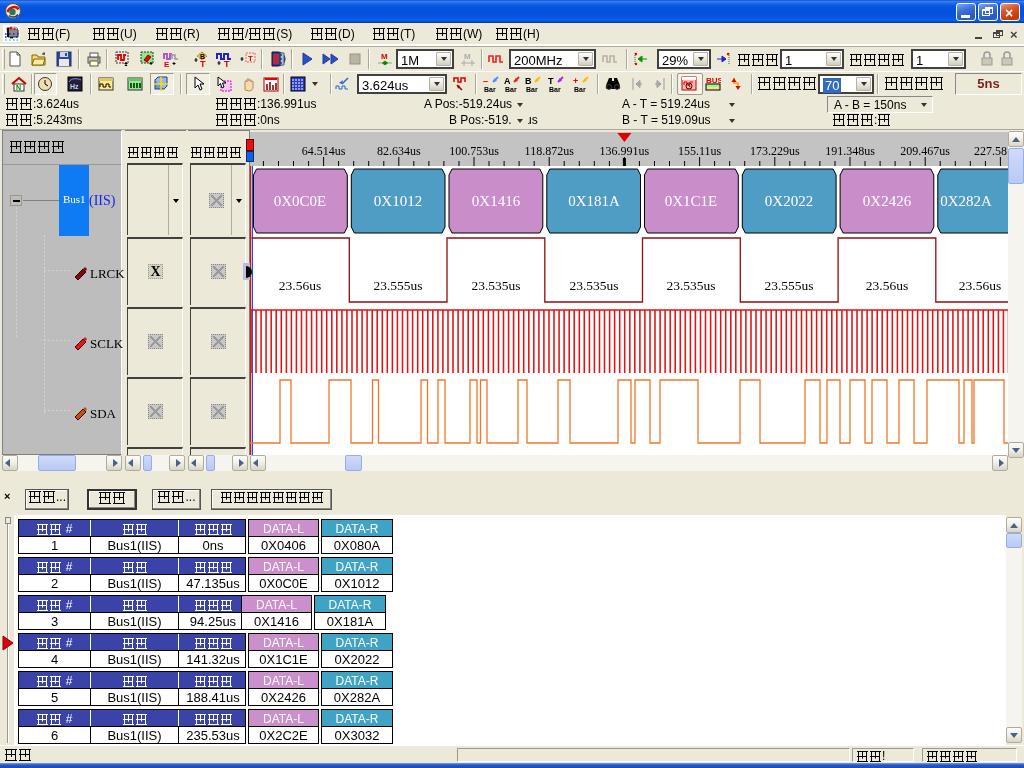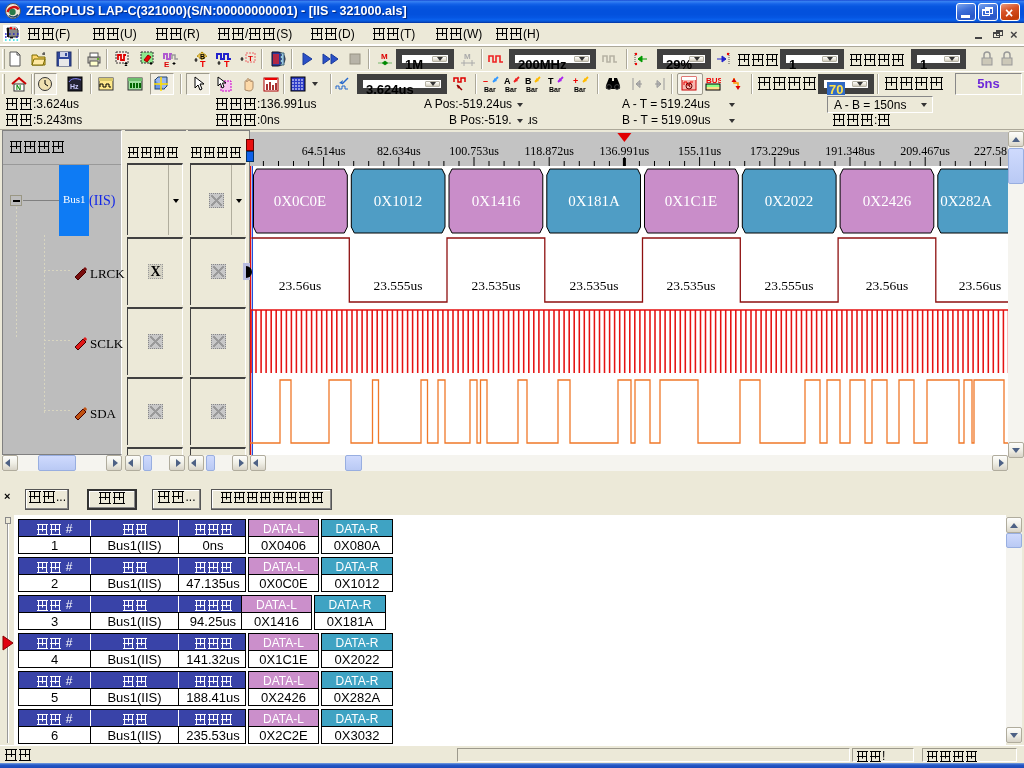--- a/index.html
+++ b/index.html
@@ -24,21 +24,21 @@
 .tbtn span{position:absolute;color:#fff;font-weight:bold}
 
 #menu{left:0;top:23px;width:1024px;height:22px;background:#ECE9D8;border-bottom:1px solid #fff}
 .mi{top:4px;font-size:12px;color:#000;white-space:nowrap}
 .mdibtn{top:5px;width:15px;height:14px;background:#ECE9D8}
 
 #tb1{left:0;top:45px;width:1024px;height:26px;background:#ECE9D8;border-top:1px solid #fff;box-shadow:0 1px 0 #aca899 inset}
 #tb2{left:0;top:71px;width:1024px;height:24px;background:#ECE9D8;border-top:1px solid #fff}
 .sep{width:2px;background:#aca899;border-right:1px solid #fff}
 .grip{width:3px;border-left:1px solid #fff;border-right:1px solid #a9a694}
-.combo{background:#fff;border:6px solid #404040;font-size:13px;font-weight:bold;color:#000}
+.combo{background:#fff;border:2px solid #404040;font-size:13px;font-weight:normal;color:#000}
 .combo .cb{position:absolute;right:1px;top:1px;bottom:1px;width:15px;
  background:linear-gradient(180deg,#fefefe,#e8e4d8 60%,#d0ccbe);border:1px solid #b5b2a4;border-radius:1px}
 .combo .cv{position:absolute;left:3px;top:2px;white-space:nowrap}
 .arrd{position:absolute;left:50%;top:50%;margin:-2px 0 0 -3px;border:3px solid transparent;border-top:4px solid #333;border-bottom:0}
 .arl{position:absolute;left:50%;top:50%;margin:-4px 0 0 -5px;border:4px solid transparent;border-right:5px solid #4d6185;border-left:0}
 .arr{position:absolute;left:50%;top:50%;margin:-4px 0 0 -1px;border:4px solid transparent;border-left:5px solid #4d6185;border-right:0}
 .aru{position:absolute;left:50%;top:50%;margin:-2px 0 0 -4px;border:4px solid transparent;border-bottom:5px solid #4d6185;border-top:0}
 .ard{position:absolute;left:50%;top:50%;margin:-2px 0 0 -4px;border:4px solid transparent;border-top:5px solid #4d6185;border-bottom:0}
 .sbtn{background:linear-gradient(180deg,#fdfdfb,#f0efe6 50%,#d8d4c8);border:1px solid #b0ac9d;border-radius:2px}
 .sth{background:linear-gradient(180deg,#cfdafd,#b9c9f4);border:1px solid #98aee0;border-radius:2px}
@@ -74,21 +74,20 @@
 .spanel{top:2px;height:14px;border:1px solid;border-color:#9d9a8d #fff #fff #9d9a8d;font-size:12px}
 #bluestrip{left:0;top:763px;width:1024px;height:5px;background:linear-gradient(180deg,#7ba2e0,#2458c6 40%,#1c4ab8)}
 </style></head><body>
 <div id="title" class="a">
 <svg class="a" style="left:5px;top:3px" width="16" height="16" viewBox="0 0 16 16">
       <circle cx="8" cy="8" r="7.5" fill="#f0e8d8" stroke="#555"></circle>
       <path d="M2.5 9c2-5.5 9-6.5 11-2.5" stroke="#d01010" fill="none" stroke-width="2.5"></path>
       <circle cx="7.5" cy="9" r="3.2" fill="#2a7a4a"></circle>
       <path d="M4 12.5c3 2.5 7 2 9-1" stroke="#246" fill="none" stroke-width="1.5"></path>
     </svg>
-<div class="a txt">ZEROPLUS LAP-C(321000)(S/N:00000000001) - [IIS - 321000.als]</div>
 <div class="a tbtn" style="left:956px">
       <span style="left:4px;top:11px;width:9px;height:3px;background:#fff;position:absolute"></span>
     </div>
 <div class="a tbtn" style="left:978px">
       <span style="left:3px;top:5px;width:8px;height:7px;border:1px solid #fff;border-top-width:2px;position:absolute"></span>
       <span style="left:6px;top:3px;width:8px;height:7px;border:1px solid #fff;border-top-width:2px;position:absolute"></span>
     </div>
 <div class="a tbtn close" style="left:1000px">
       <span style="left:4px;top:1px;font-size:14px">×</span>
     </div>
@@ -414,28 +413,28 @@
       <rect x="1" y="8" width="14" height="6" fill="none" stroke="#000"></rect>
     </svg>
 <svg class="a" style="left:729px;top:4px" width="16" height="16" viewBox="0 0 16 16">
       <path d="M5 2v5h4v5" fill="none" stroke="#f90" stroke-width="1.5"></path>
       <path d="M5 2l-2.5 4h5z" fill="#d00"></path>
       <path d="M9 14l-2.5-4h5z" fill="#d00"></path>
     </svg>
 <div class="a sep" style="left:751px;top:2px;height:20px"></div>
 <div class="a lbl" style="left:757px;top:5px"><i class="k s13"></i><i class="k s13"></i><i class="k s13"></i><i class="k s13"></i></div>
 <div class="a combo" style="left:818px;top:2px;width:56px;height:20px">
-      <span class="cv" style="background:#316ac5;color:#fde047;padding:0 2px">70</span>
+      <span class="cv" style="background:#316ac5;color:#ffffff;padding:0 2px">70</span>
       <span class="cb">
         <span class="arrd"></span>
       </span>
     </div>
 <div class="a sep" style="left:877px;top:2px;height:20px"></div>
 <div class="a lbl" style="left:884px;top:5px"><i class="k s13"></i><i class="k s13"></i><i class="k s13"></i><i class="k s13"></i></div>
-<div class="a" style="left:955px;top:1px;width:67px;height:22px;background:#ece9d8;border:1px solid;border-color:#888 #fff #fff #888;color:#6d28d9;font-weight:bold;font-size:13px;text-align:center;padding-top:2px">5ns</div>
+<div class="a" style="left:955px;top:1px;width:67px;height:22px;background:#ece9d8;border:1px solid;border-color:#888 #fff #fff #888;color:#7f1d1d;font-weight:bold;font-size:13px;text-align:center;padding-top:2px">5ns</div>
 </div>
 <div id="info" class="a">
 <div class="a t" style="left:5px;top:2px"><i class="k"></i><i class="k"></i>:3.624us</div>
 <div class="a t" style="left:5px;top:18px"><i class="k"></i><i class="k"></i>:5.243ms</div>
 <div class="a t" style="left:215px;top:2px"><i class="k"></i><i class="k"></i><i class="k"></i>:136.991us</div>
 <div class="a t" style="left:215px;top:18px"><i class="k"></i><i class="k"></i><i class="k"></i>:0ns</div>
 <div class="a t" style="left:424px;top:2px">A Pos:-519.24us</div>
 <div class="a t" style="left:449px;top:18px">B Pos:-519.09us</div>
 <div class="a dbtn" style="left:512px;top:2px">
       <span class="arrd"></span>

